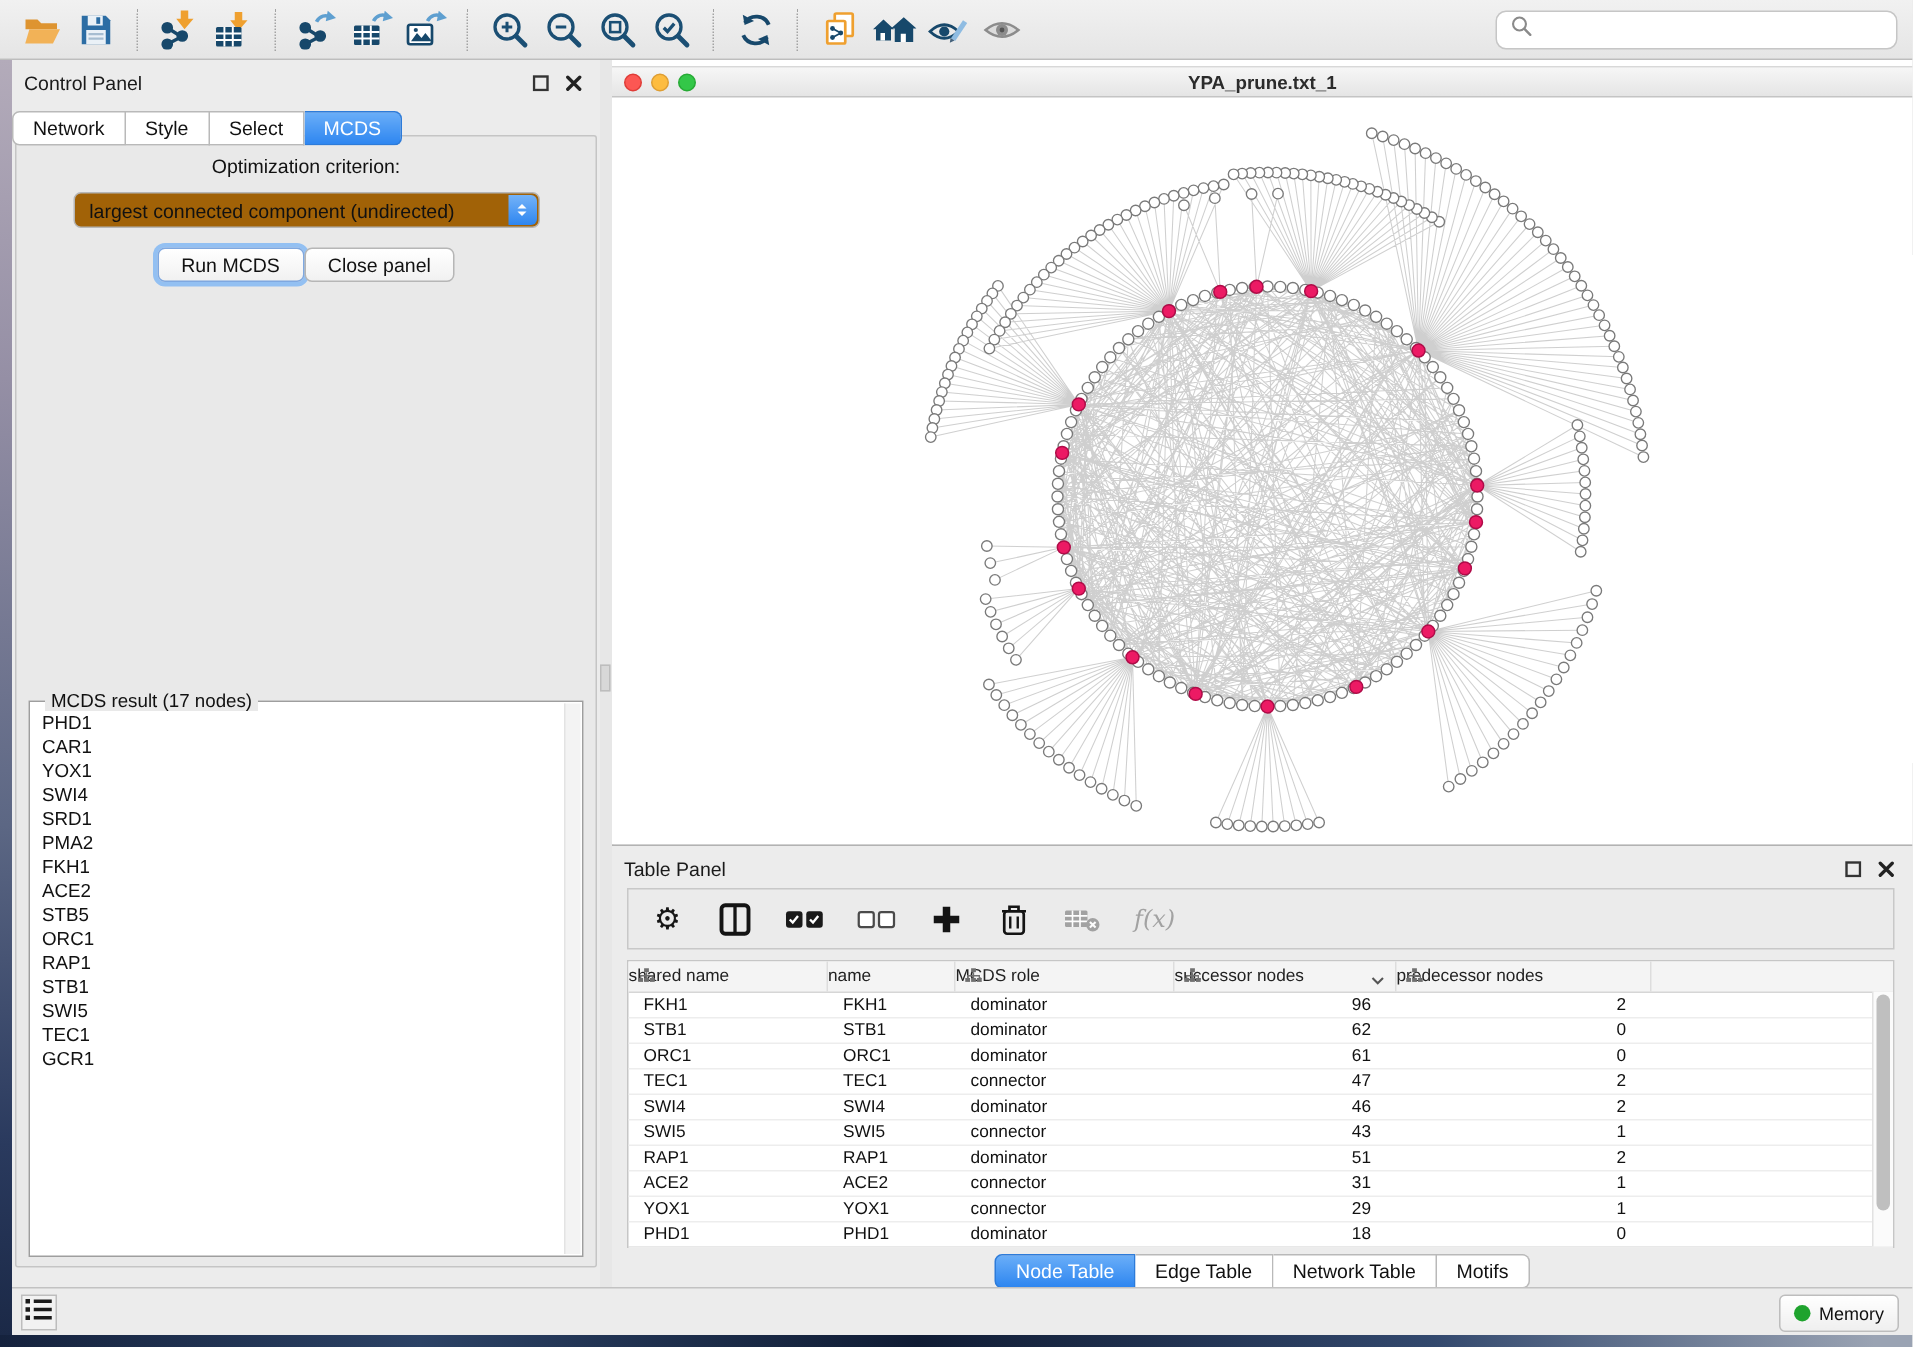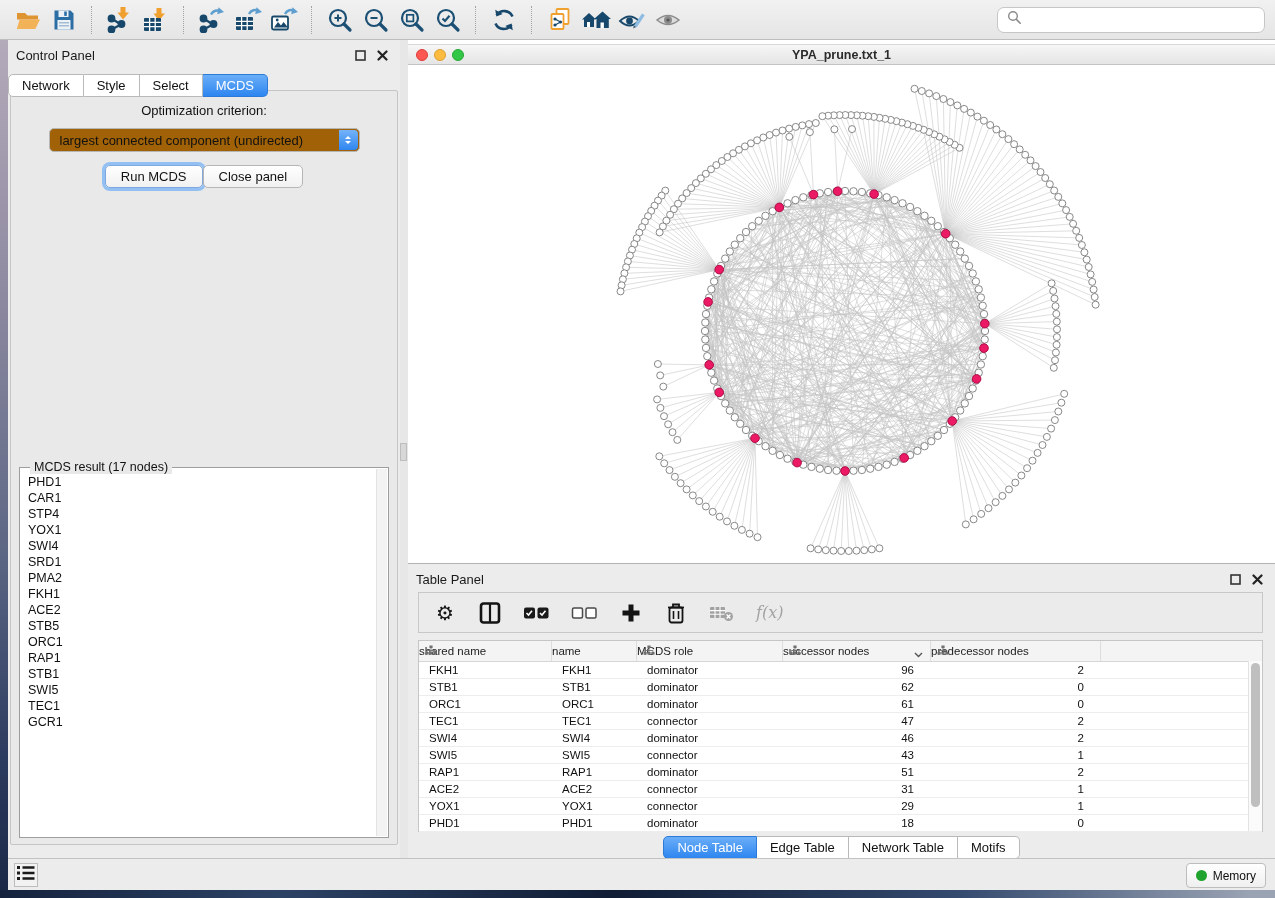--- a/index.html
+++ b/index.html
@@ -293,21 +293,20 @@
     <div id="cp-btns">
       <button class="btn focus">Run MCDS</button>
       <button class="btn">Close panel</button>
     </div>
     <div id="result-box">
       <span id="result-legend">MCDS result (17 nodes)</span>
       <div class="list-track"></div>
       <div id="result-list">
           <div class="li">PHD1</div>
           <div class="li">CAR1</div>
-          <div class="li">STP4</div>
           <div class="li">YOX1</div>
           <div class="li">SWI4</div>
           <div class="li">SRD1</div>
           <div class="li">PMA2</div>
           <div class="li">FKH1</div>
           <div class="li">ACE2</div>
           <div class="li">STB5</div>
           <div class="li">ORC1</div>
           <div class="li">RAP1</div>
           <div class="li">STB1</div>

